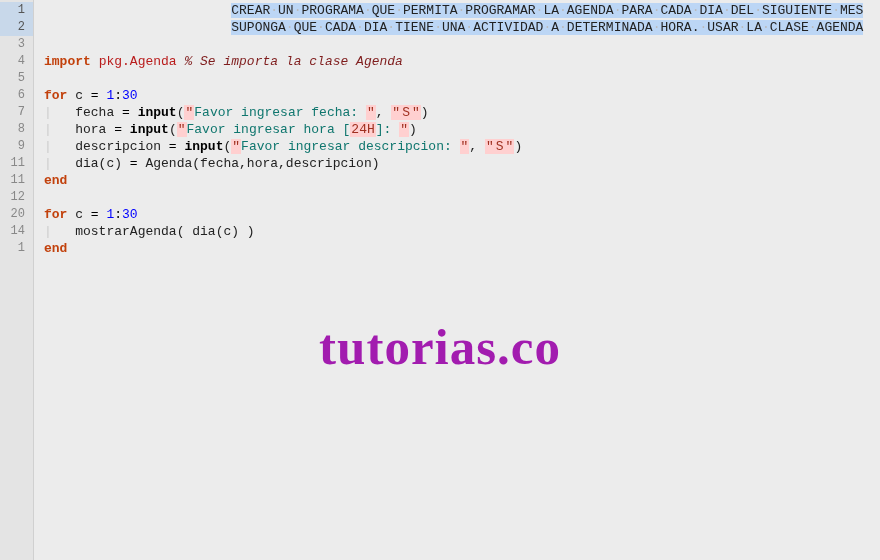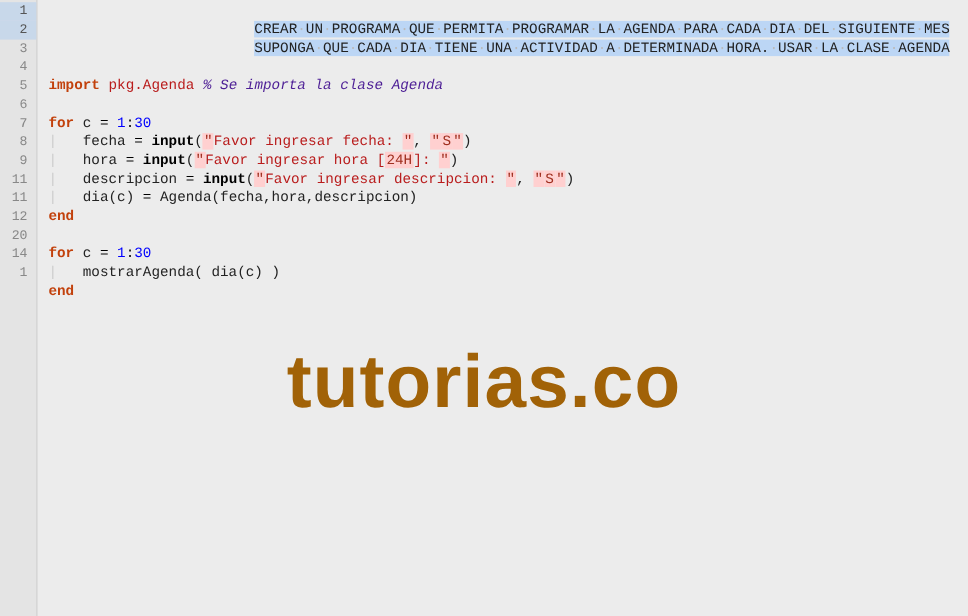--- a/index.html
+++ b/index.html
@@ -33,56 +33,56 @@
       color: #888;
       font-size: 12px;
       user-select: none;
     }
     .line-num.sel {
       background: #c8d8ea;
       color: #555;
     }
     .code {
       flex: 1;
-      padding-top: 18px;
+      padding-top: 2px;
       padding-left: 10px;
       white-space: pre;
     }
     .code-line {
       height: 17px;
       line-height: 17px;
     }
     .sel-bg {
       background: #bcd6f5;
       display: inline;
     }
     .indent-guide {
       color: #ccc;
       display: inline;
     }
     .kw { color: #c2410c; font-weight: bold; }
     .builtin { color: #000; font-weight: bold; text-align: center; }
     .pkg { color: #b91c1c; }
-    .comment { color: #4c1d95; font-style: italic; }
+    .comment { color: #7f1d1d; font-style: italic; }
     .num { color: #0000ff; }
     .op { color: #000; }
-    .str { color: #b91c1c; }
+    .str { color: #0f766e; }
     .str-q { background: #ffd0d0; color: #a03020; padding: 0 1px; }
     .str-lit { background: #ffd0d0; color: #a03020; padding: 0 1px; }
     .txt { color: #222; }
     .ws-dot { color: #bbb; }
     .watermark {
       position: absolute;
       left: 50%;
       top: 62%;
       transform: translate(-50%, -50%);
-      font-family: Liberation Sans, sans-serif;
-      font-size: 68px;
+      font-family: Liberation Serif, serif;
+      font-size: 51px;
       font-weight: bold;
-      color: #a16207;
+      color: #a21caf;
       letter-spacing: 1px;
       user-select: none;
       pointer-events: none;
     }
   </style>
 </head>
 <body>
 
 <div class="editor">
   <div class="gutter">

